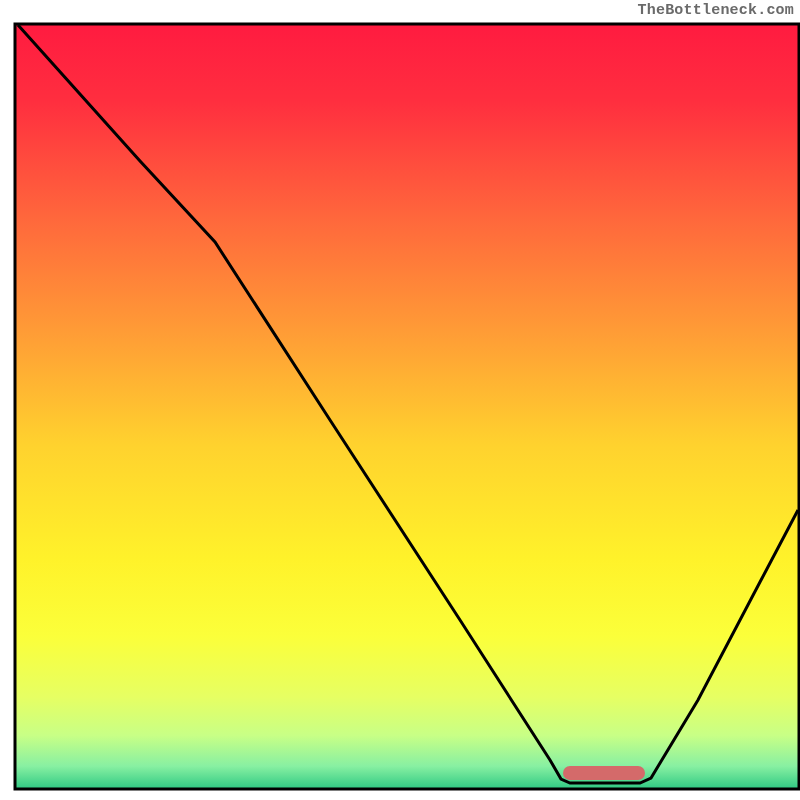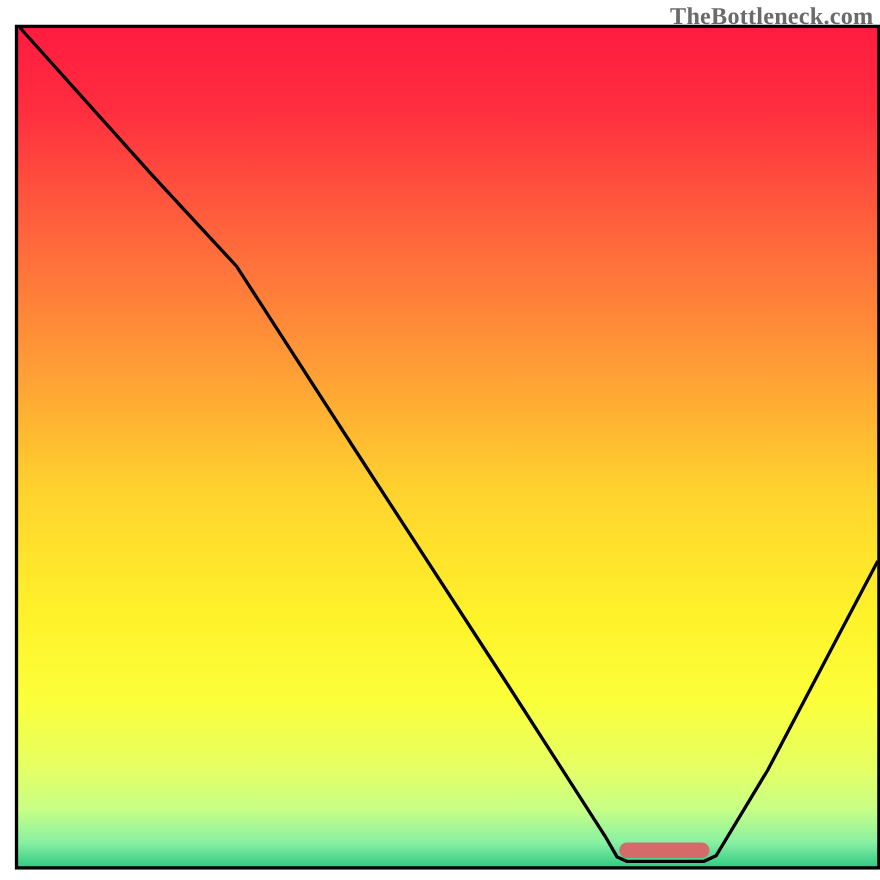--- a/index.html
+++ b/index.html
@@ -6,22 +6,22 @@
   html, body { width: 800px; height: 800px; overflow: hidden; background: #ffffff; }
   .container {
     position: relative;
     width: 800px;
     height: 800px;
   }
   .watermark {
     position: absolute;
     top: 2px;
     right: 6px;
-    font-family: Liberation Serif, serif;
-    font-size: 22px;
+    font-family: Liberation Mono, monospace;
+    font-size: 15px;
     font-weight: bold;
     color: #6a6a6a;
     letter-spacing: 0.2px;
     z-index: 3;
   }
   svg.plot {
     position: absolute;
     top: 0;
     left: 0;
     width: 800px;

